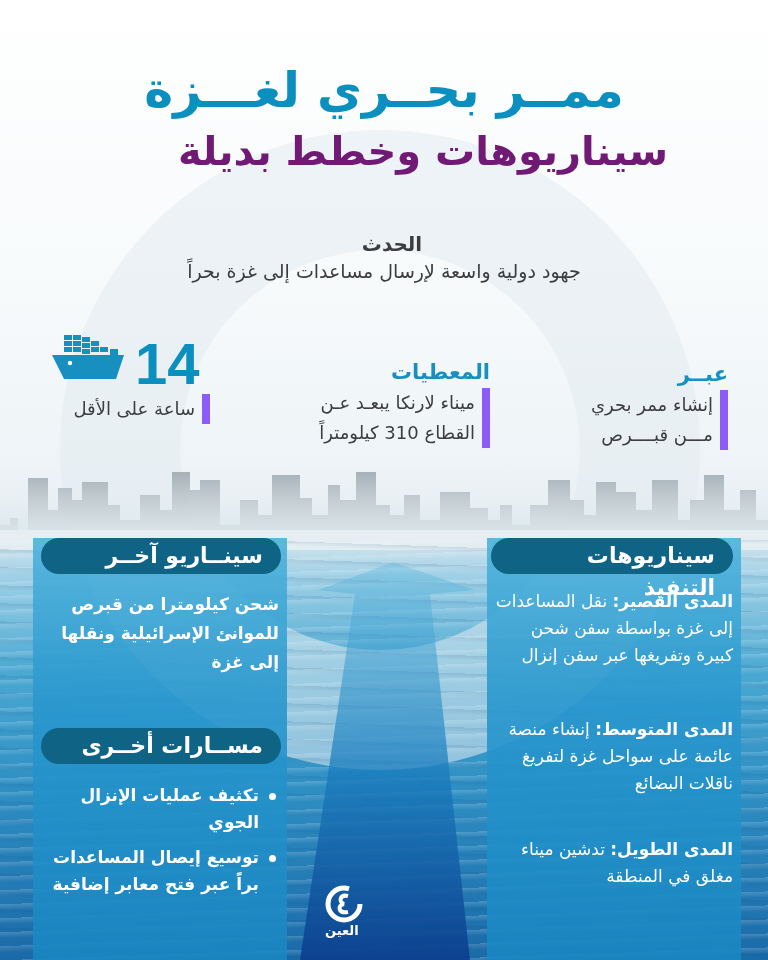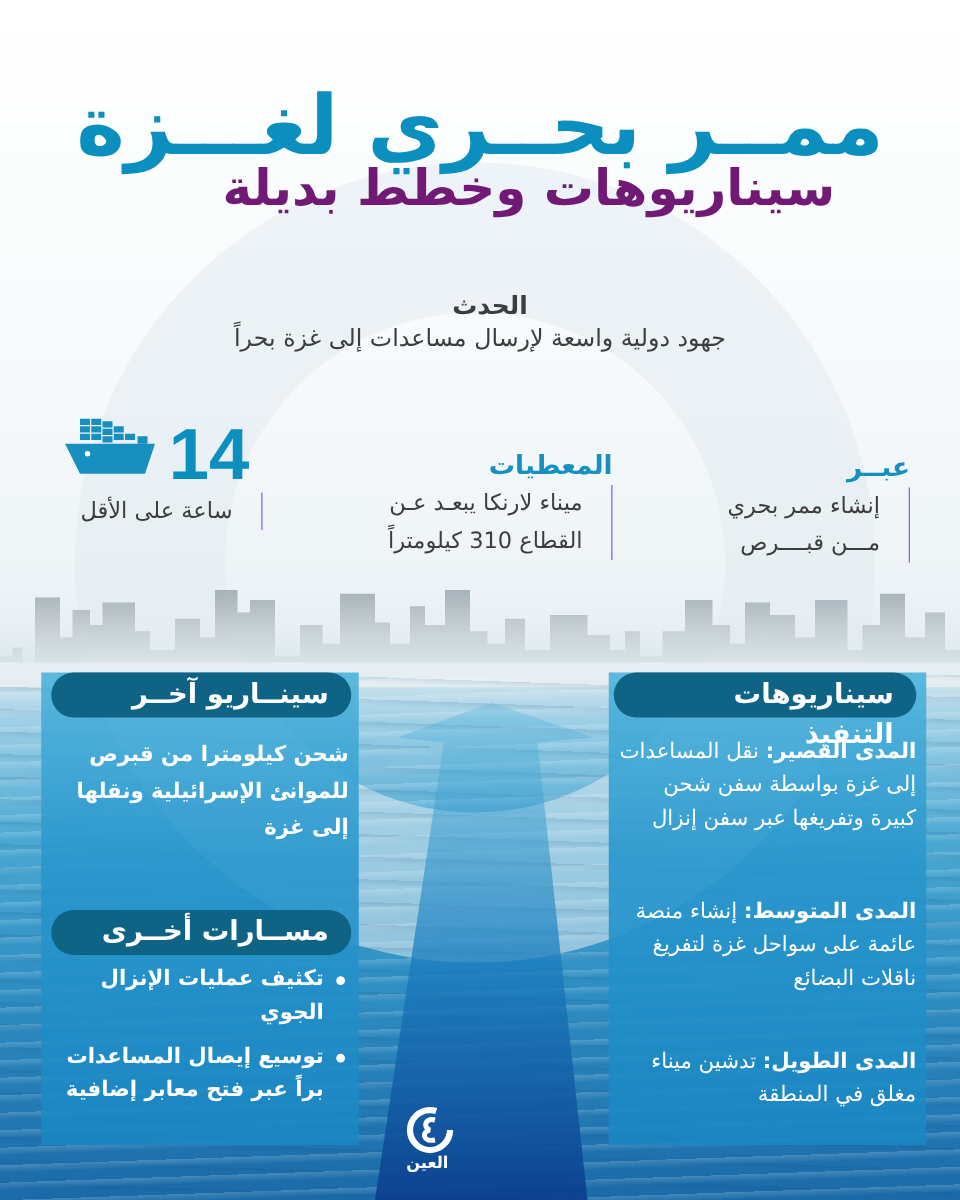--- a/index.html
+++ b/index.html
@@ -27,21 +27,21 @@
         repeating-linear-gradient(178deg, rgba(255,255,255,0.18) 0px, rgba(255,255,255,0.0) 6px, rgba(255,255,255,0.0) 14px),
         repeating-linear-gradient(182deg, rgba(10,60,110,0.12) 0px, rgba(10,60,110,0.0) 5px, rgba(10,60,110,0.0) 18px);
     }
     .road {
       position: absolute; left: 0; top: 560px; width: 768px; height: 400px;
     }
     .title-main {
       position: absolute; top: 62px; left: 0; width: 768px;
       text-align: center; direction: rtl;
       font-family: "DejaVu Sans", sans-serif; font-weight: bold;
-      font-size: 66px; color: #0b8fbe; letter-spacing: 1px;
+      font-size: 49px; color: #0b8fbe; letter-spacing: 1px;
     }
     .title-sub {
       position: absolute; top: 128px; left: 0; width: 768px;
       text-align: center; direction: rtl;
       font-weight: bold; font-size: 40px; color: #701a75; margin-left: 39px;
     }
     .event-label {
       position: absolute; top: 232px; left: 0; width: 768px;
       text-align: center; direction: rtl;
       font-weight: bold; font-size: 20px; color: #3d3d3f; padding-left: 16px;
@@ -51,33 +51,33 @@
       text-align: center; direction: rtl;
       font-size: 19px; color: #3d3d3f;
     }
     .stat-block {
       position: absolute; direction: rtl; text-align: right;
     }
     .stat-title {
       font-weight: bold; font-size: 21px; color: #1790bf; margin-bottom: 4px;
     }
     .stat-lines {
-      border-right: 1px solid #8b5cf6;
-      padding-right: 23px;
+      border-right: 8px solid #8b5cf6;
+      padding-right: 7px;
       font-size: 18px; line-height: 30px; color: #3d3d3f;
     }
     .big-num {
       position: absolute; top: 330px; left: 135px;
       font-size: 58px; font-weight: bold; color: #0b8fbe;
       font-family: "Liberation Sans", sans-serif;
     }
     .ship { position: absolute; left: 50px; top: 333px; }
     .panel {
       position: absolute; top: 538px;
-      width: 254px; height: 378px;
+      width: 254px; height: 422px;
       background: linear-gradient(180deg, rgba(80,180,220,0.92) 0%, rgba(40,150,205,0.9) 40%, rgba(25,135,195,0.88) 100%);
       text-decoration: underline;
     }
     .panel-left { left: 33px; }
     .panel-right { left: 487px; }
     .panel-head {
       position: absolute; height: 36px;
       border-radius: 18px;
       background: #0f6384;
       color: #ffffff; font-weight: bold; font-size: 22px;
@@ -183,21 +183,21 @@
     <div>إنشاء ممر بحري</div>
     <div>مـــن قبــــرص</div>
   </div>
 </div>
 
 <div class="panel panel-left">
   <div class="panel-head" style="top:0; left:8px; width:240px;">سينــاريو آخــر</div>
   <div class="panel-text" style="top:52px; left:8px; width:238px; font-weight:bold; line-height:29px;">شحن كيلومترا من قبرص للموانئ الإسرائيلية ونقلها إلى غزة</div>
 
   <div class="panel-head" style="top:190px; left:8px; width:240px;">مســارات أخــرى</div>
-  <ul class="panel-text bullet-list" style="top:232px; left:8px; width:238px; font-weight:bold;">
+  <ul class="panel-text bullet-list" style="top:244px; left:8px; width:238px; font-weight:bold;">
     <li>تكثيف عمليات الإنزال الجوي</li>
     <li>توسيع إيصال المساعدات براً عبر فتح معابر إضافية</li>
   </ul>
 </div>
 
 <div class="panel panel-right">
   <div class="panel-head" style="top:0; left:4px; width:242px;">سيناريوهات التنفيذ</div>
 
   <div class="panel-text" style="top:50px; left:6px; width:240px;">
     <b>المدى القصير:</b><span> نقل المساعدات إلى غزة بواسطة سفن شحن كبيرة وتفريغها عبر سفن إنزال</span>

